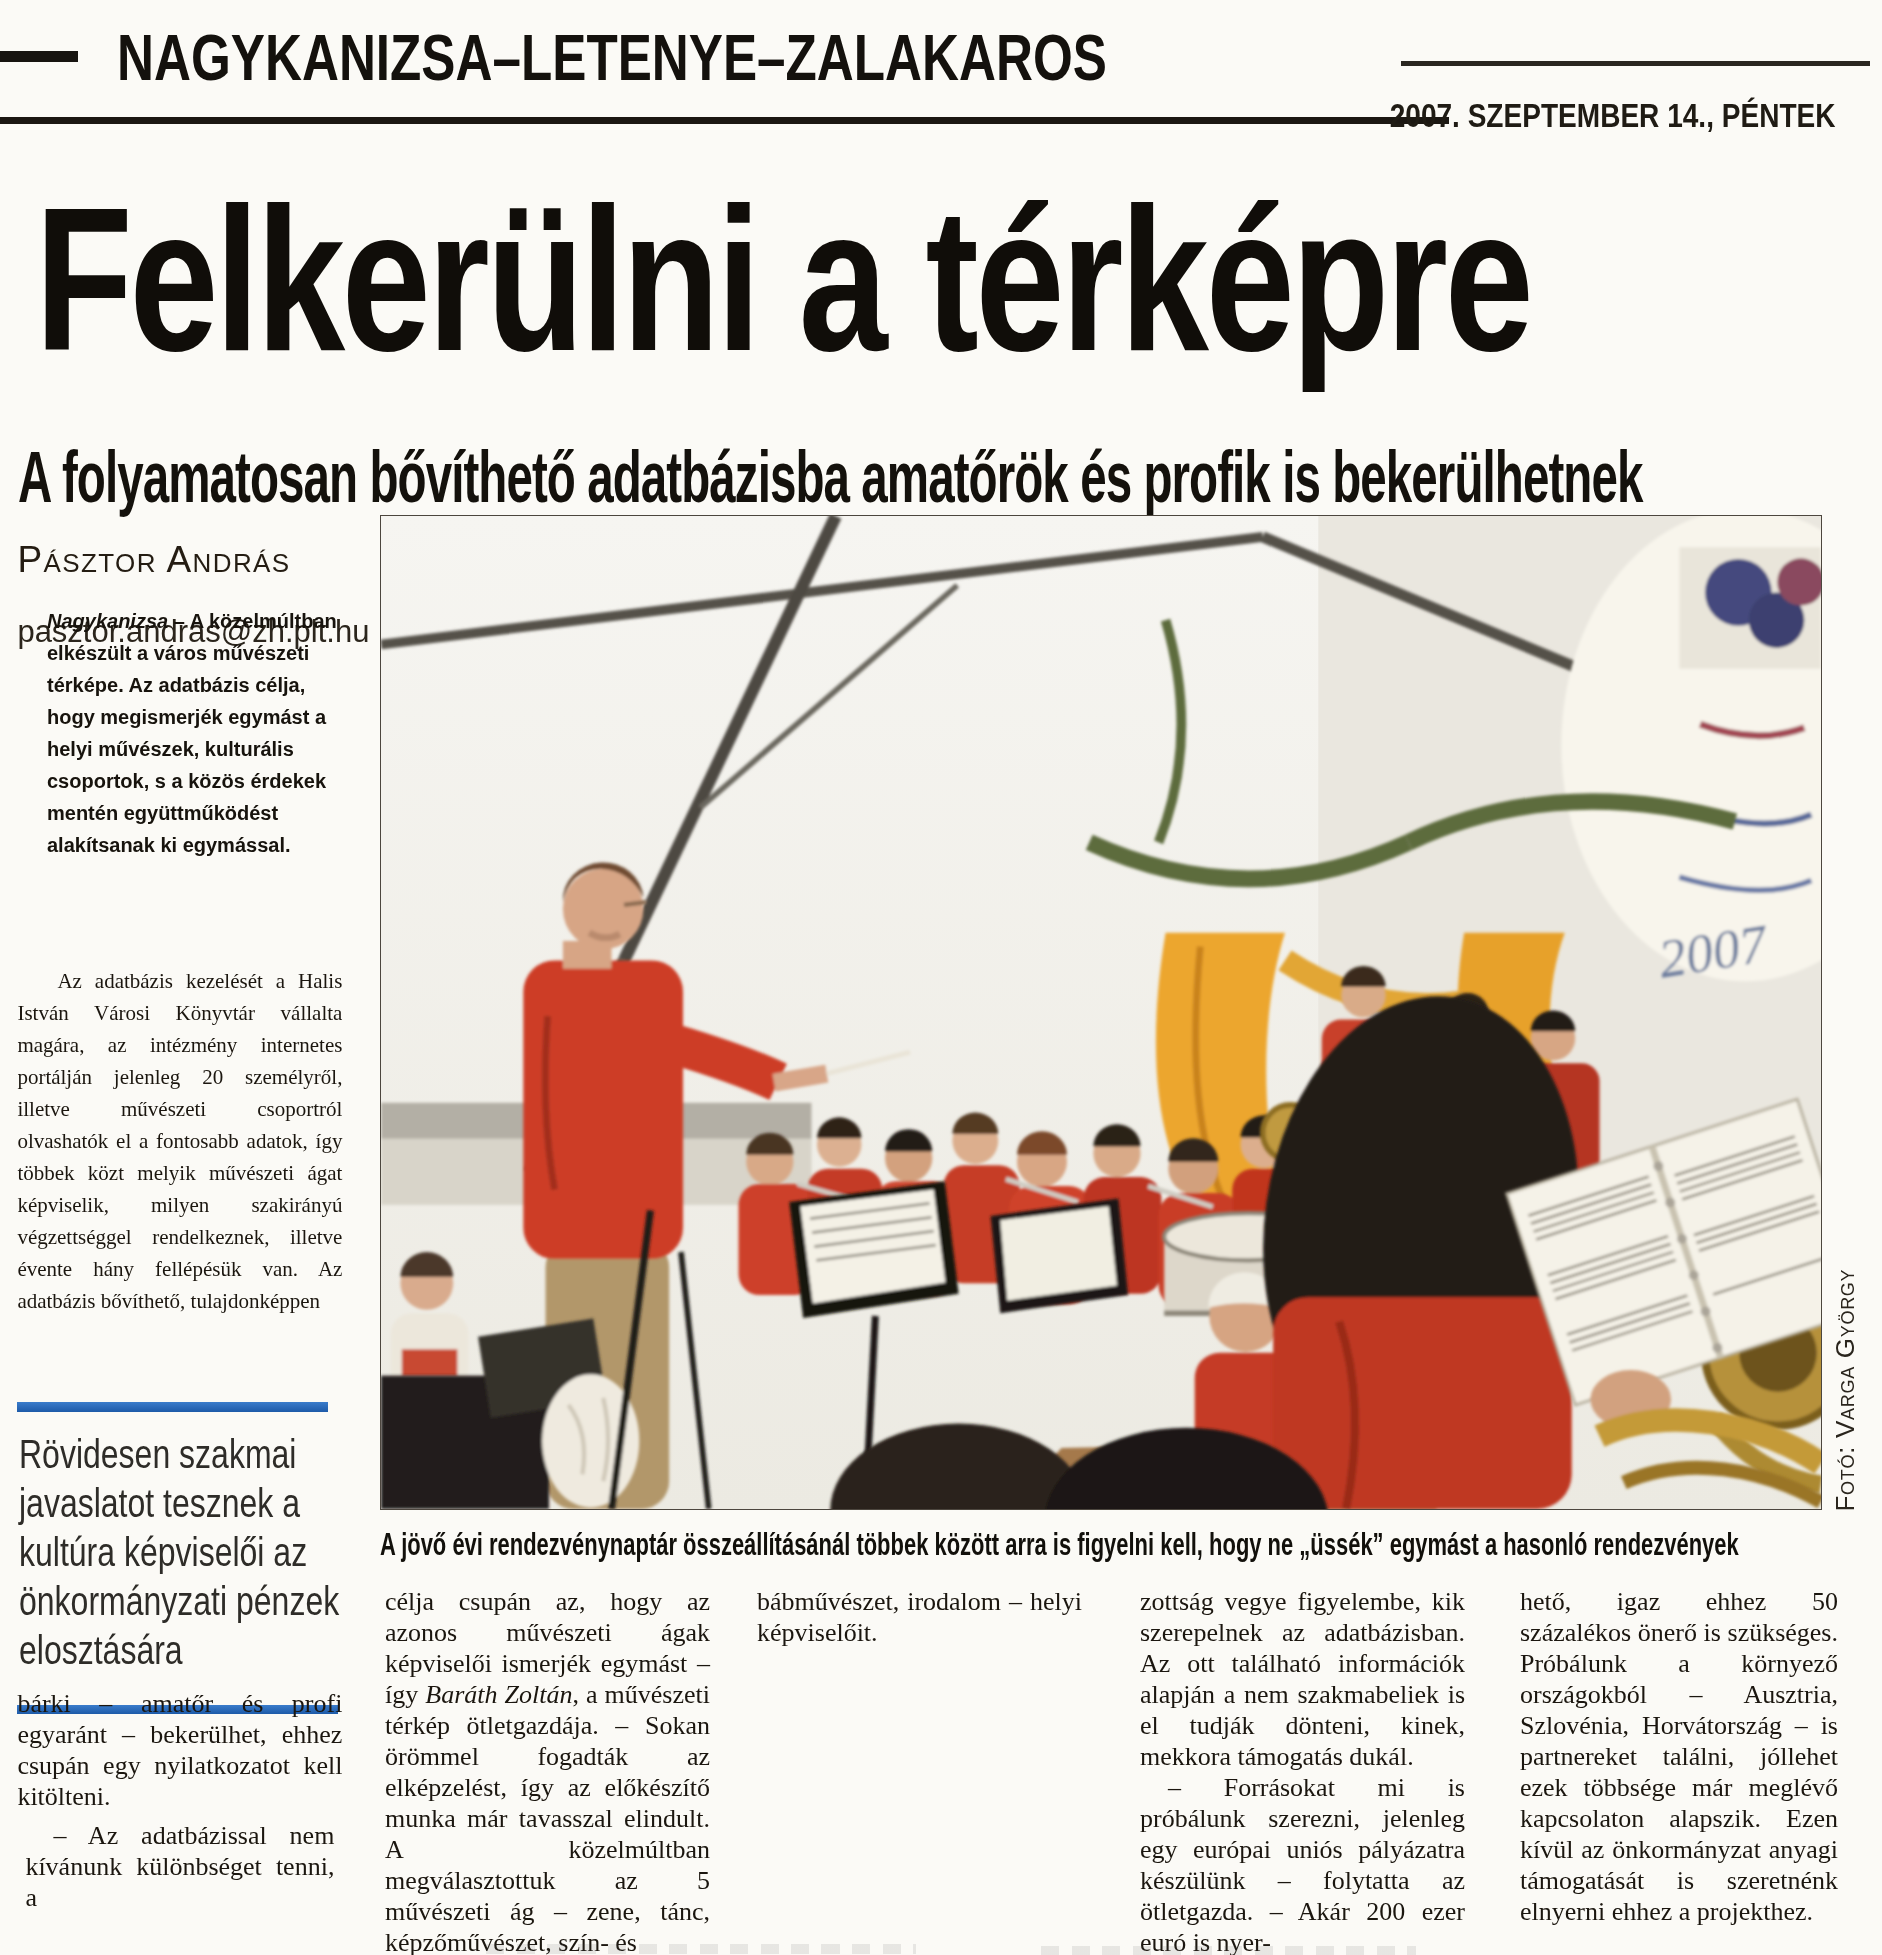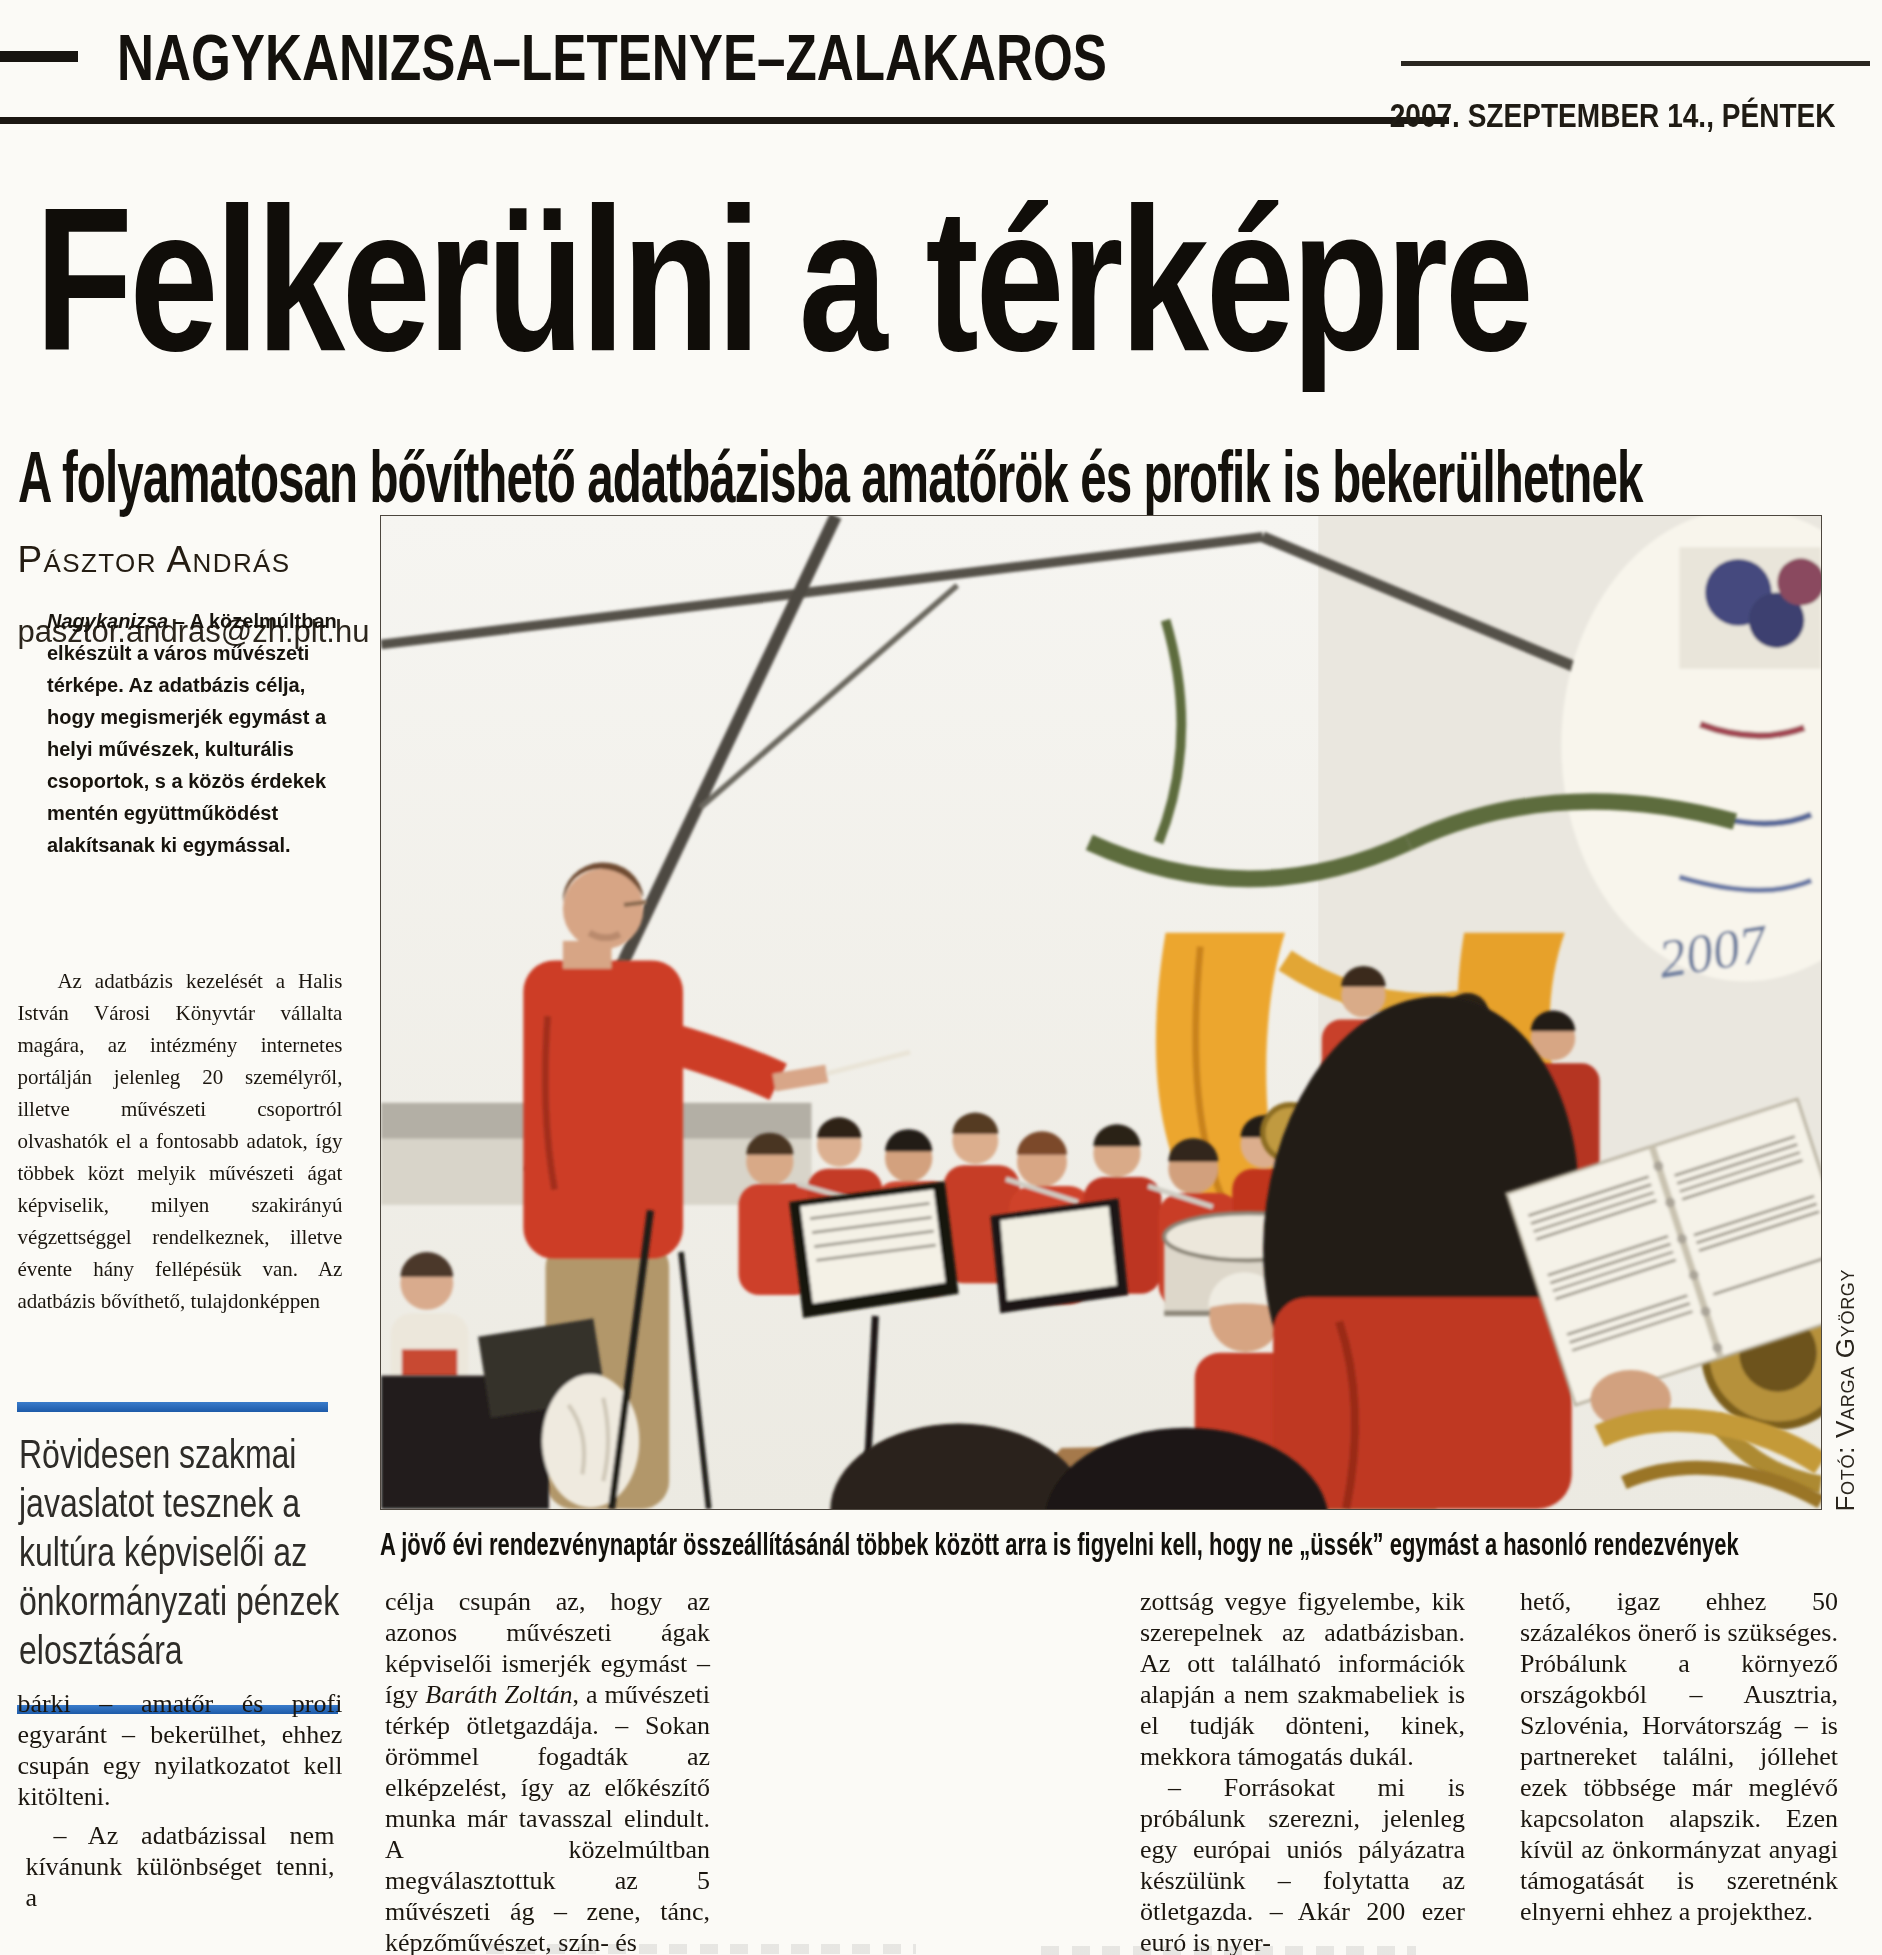--- a/index.html
+++ b/index.html
@@ -307,20 +307,21 @@
 </svg>
 </div>
 
 <div class="abs credit">Fotó: Varga György</div>
 <div class="abs caption">A jövő évi rendezvénynaptár összeállításánál többek között arra is figyelni kell, hogy ne „üssék” egymást a hasonló rendezvények</div>
 
 <div class="abs serif bcol c2">
   <p><span>célja csupán az, hogy az azonos művészeti ágak képviselői ismerjék egymást – így </span><span class="ital">Baráth Zoltán</span><span>, a művészeti térkép ötletgazdája. – Sokan örömmel fogadták az elképzelést, így az előkészítő munka már tavasszal elindult. A közelmúltban megválasztottuk az 5 művészeti ág – zene, tánc, képzőművészet, szín- és</span></p>
 </div>
 <div class="abs serif bcol c3">
+  <p>bábművészet, irodalom – helyi képviselőit.</p>
 </div>
 <div class="abs serif bcol c4">
   <p>zottság vegye figyelembe, kik szerepelnek az adatbázisban. Az ott található információk alapján a nem szakmabeliek is el tudják dönteni, kinek, mekkora támogatás dukál.</p>
   <p class="ind">– Forrásokat mi is próbálunk szerezni, jelenleg egy európai uniós pályázatra készülünk – folytatta az ötletgazda. – Akár 200 ezer euró is nyer-</p>
 </div>
 <div class="abs serif bcol c5">
   <p>hető, igaz ehhez 50 százalékos önerő is szükséges. Próbálunk a környező országokból – Ausztria, Szlovénia, Horvátország – is partnereket találni, jóllehet ezek többsége már meglévő kapcsolaton alapszik. Ezen kívül az önkormányzat anyagi támogatását is szeretnénk elnyerni ehhez a projekthez.</p>
 </div>
 
 <div class="abs ghost" style="left:486px;top:1944px;width:430px;"></div>

